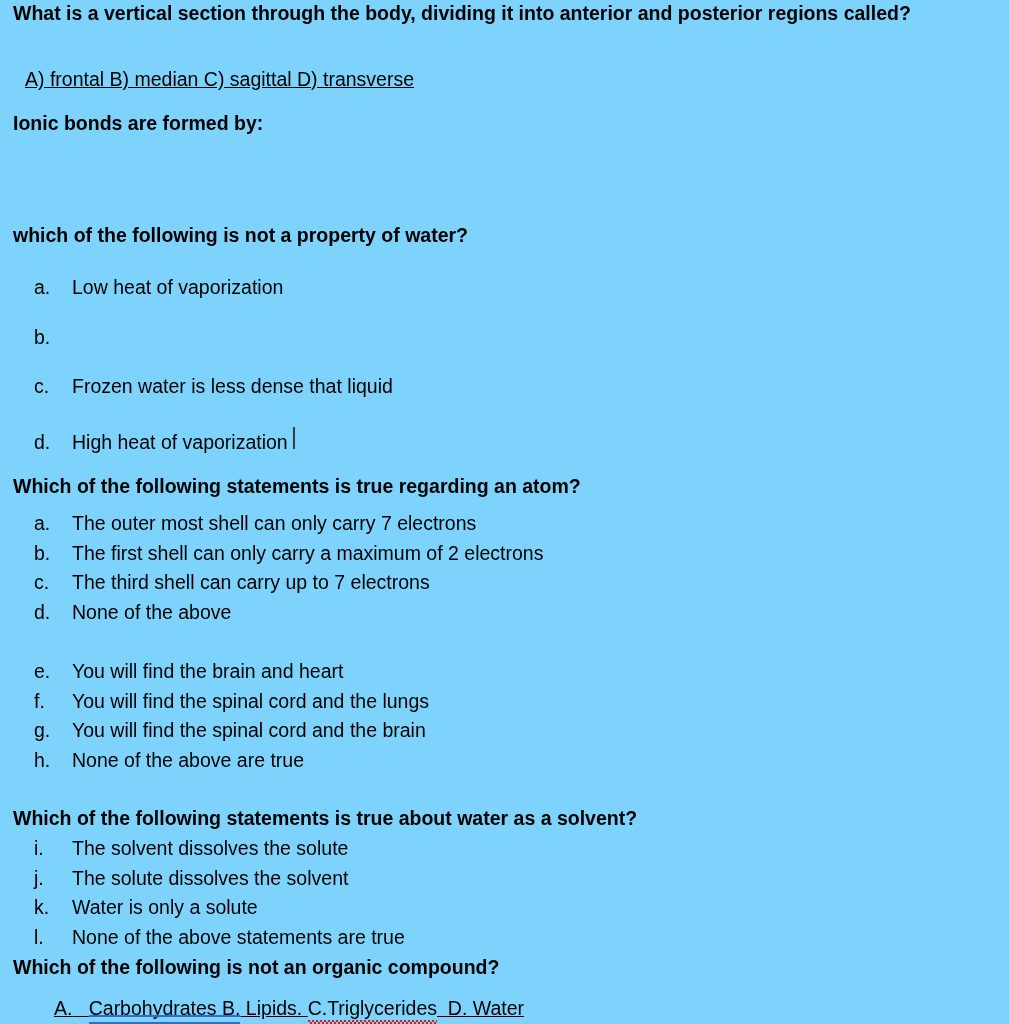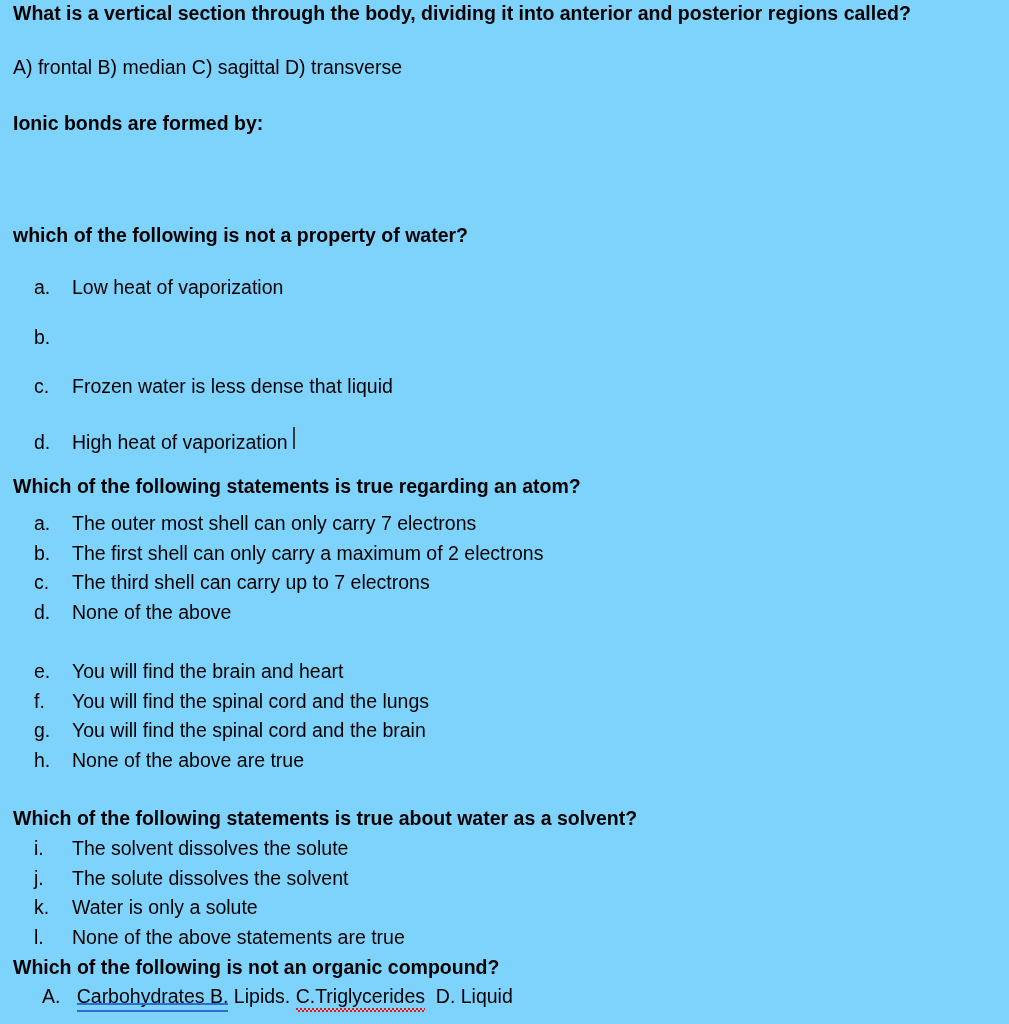--- a/index.html
+++ b/index.html
@@ -32,23 +32,24 @@
     color: #000000;
     margin: 0;
     padding: 0 0 0 13px;
     white-space: nowrap;
   }
   .ans {
     font-weight: normal;
     font-size: 19.5px;
     line-height: 1.0;
     color: #000000;
-    margin: 0;
+    margin: 12px;
     padding: 0 0 0 13px;
     white-space: nowrap;
+    text-decoration: underline;
   }
 
   
   .row {
     display: flex;
     align-items: baseline;
     font-size: 19.5px;
     font-weight: normal;
     line-height: 1.0;
     white-space: nowrap;
@@ -227,16 +228,16 @@
     </div>
     <div class="row">
       <span class="marker">l.</span>
       <span class="txt">None of the above statements are true</span>
     </div>
   </div>
 
   <div class="at q" style="top:958px;">Which of the following is not an organic compound?</div>
 
   <div class="at ans" style="top:987px; padding-left:42px;">
-    <span>A.</span><span>&nbsp;&nbsp;&nbsp;</span><span class="gr-blue">Carbohydrates  B.</span><span> Lipids.</span><span>&nbsp;</span><span class="sp-red-only">C.Triglycerides</span><span>&nbsp;&nbsp;</span><span>D. Liquid</span>
+    <span>A.</span><span>&nbsp;&nbsp;&nbsp;</span><span class="gr-blue">Carbohydrates  B.</span><span> Lipids.</span><span>&nbsp;</span><span class="sp-red-only">C.Triglycerides</span><span>&nbsp;&nbsp;</span><span>D. Water</span>
   </div>
 
 </div>
 
 </body></html>

